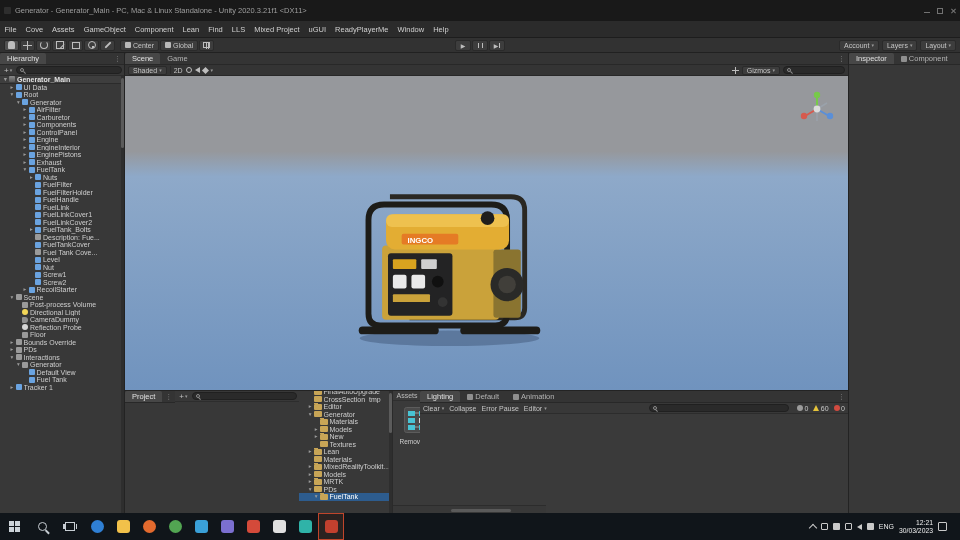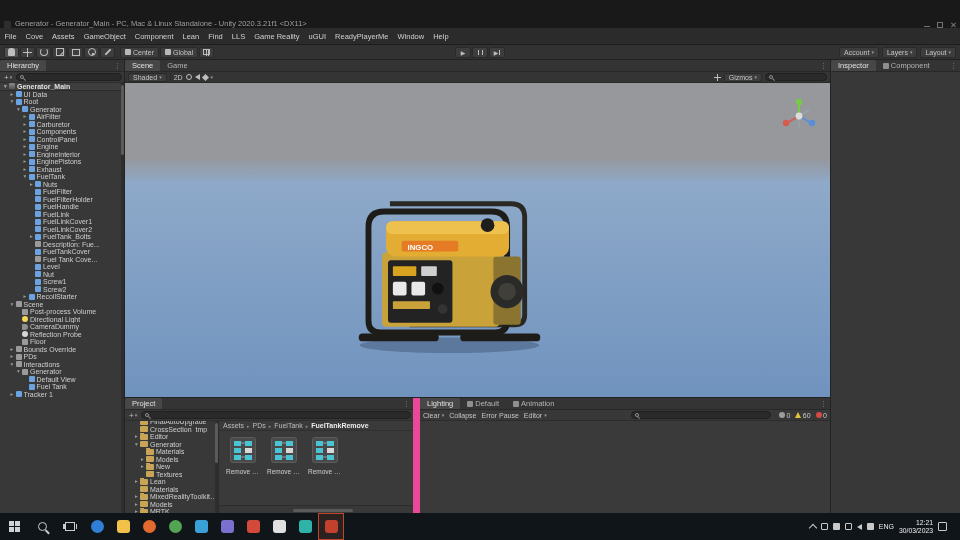--- a/index.html
+++ b/index.html
@@ -1,20 +1,20 @@
 <!DOCTYPE html>
 <html><head>
 <meta charset="utf-8">
 <style>
 *{margin:0;padding:0;box-sizing:border-box}
 html,body{width:960px;height:540px;overflow:hidden;background:#111;font-family:"Liberation Sans",sans-serif}
 .app{position:absolute;inset:0;display:flex;flex-direction:column}
 
 
-.titlebar{height:28px;background:#191919;color:#9f9f9f;font-size:7.5px;display:flex;align-items:flex-end;padding:0 4px;gap:4px;flex:0 0 auto}
+.titlebar{height:21px;background:#191919;color:#9f9f9f;font-size:7.5px;display:flex;align-items:center;padding:0 4px;gap:4px;flex:0 0 auto}
 .unity-glyph{width:7px;height:7px;background:#2e2e2e;border-radius:1px;flex:0 0 auto}
 .win-controls{margin-left:auto;display:flex;gap:7px;align-items:center}
 .wc{width:6px;height:6px;position:relative;opacity:.55}
 .wc-min::after{content:"";position:absolute;left:0;bottom:1px;width:6px;height:1px;background:#bbb}
 .wc-max::after{content:"";position:absolute;inset:0;border:1px solid #bbb}
 .wc-close::before,.wc-close::after{content:"";position:absolute;left:3px;top:0;width:1px;height:6px;background:#bbb}
 .wc-close::before{transform:rotate(45deg)}.wc-close::after{transform:rotate(-45deg)}
 
 .menubar{height:17px;background:#2b2b2b;display:flex;align-items:center;font-size:7.5px;color:#d0d0d0;border-bottom:1px solid #1d1d1d;flex:0 0 auto}
 .menu-item{padding:0 4.5px;height:100%;display:flex;align-items:center;white-space:nowrap}
@@ -43,21 +43,21 @@
 .ti-rect{width:8px;height:7px;border:1px solid #bdbdbd;margin:1px auto}
 .ti-rt{width:8px;height:8px;border:1px solid #bdbdbd;border-radius:50%;margin:auto}
 .ti-rt::after{content:"";position:absolute;left:3.5px;top:3.5px;width:2px;height:2px;background:#bdbdbd}
 .ti-wrench{width:8px;height:2px;background:#bdbdbd;border-radius:1px;transform:rotate(-45deg);margin:3px auto}
 
 
 .main{flex:1;display:flex;min-height:0;background:#383838}
 .panel{display:flex;flex-direction:column;min-width:0}
 .hierarchy{width:125px;border-right:1px solid #232323}
 .centercol{flex:1;display:flex;flex-direction:column;min-width:0}
-.inspector{width:130px;border-left:1px solid #232323}
+.inspector{width:112px;border-left:1px solid #232323}
 
 .tabbar{height:12px;background:#343434;display:flex;align-items:stretch;border-bottom:1px solid #282828;flex:0 0 auto}
 .tab{padding:0 7px;font-size:7.5px;color:#b3b3b3;display:flex;align-items:center;gap:2px;white-space:nowrap}
 .tab.active{background:#474747;color:#e0e0e0;border-radius:2px 2px 0 0}
 .kebab{margin-left:auto;color:#8c8c8c;font-size:7px;padding:0 3px;display:flex;align-items:center}
 
 .mini-toolbar{height:11px;background:#383838;border-bottom:1px solid #2d2d2d;display:flex;align-items:center;padding:0 2px;gap:2px;flex:0 0 auto}
 .plus-btn{font-size:8px;color:#c2c2c2;display:flex;align-items:center;gap:1px;padding:0 2px}
 .searchbox{flex:1;height:8px;background:#2a2a2a;border:1px solid #202020;border-radius:4px;display:flex;align-items:center;padding:0 3px;gap:2px;min-width:0}
 .searchbox input{flex:1;background:transparent;border:none;outline:none;color:#ccc;font-size:7px;min-width:0;height:7px}
@@ -92,21 +92,21 @@
 .icon-grid::after{content:"";position:absolute;left:2px;top:0;width:1px;height:6px;background:#bdbdbd;box-shadow:2px 0 0 #bdbdbd}
 .icon-cross{width:7px;height:7px;position:relative}
 .icon-cross::before{content:"";position:absolute;left:3px;top:0;width:1px;height:7px;background:#bdbdbd}
 .icon-cross::after{content:"";position:absolute;top:3px;left:0;width:7px;height:1px;background:#bdbdbd}
 .viewport{flex:1;position:relative;overflow:hidden}
 .generator-wrap{position:absolute;left:222px;top:106px}
 .gizmo{position:absolute;right:10px;top:12px}
 
 
 .bottomrow{flex:1;display:flex;min-height:0}
-.project{width:295px;border-right:7px solid #ec4899;display:flex;flex-direction:column}
+.project{width:295px;border-right:4px solid #ec4899;display:flex;}
 .consolep{flex:1;display:flex;flex-direction:column;min-width:0}
 .proj-body{flex:1;display:flex;min-height:0}
 .proj-tree{width:94px;border-right:1px solid #2a2a2a;position:relative;overflow:hidden;font-size:7px;color:#cfcfcf;padding-top:0}
 .proj-tree-inner{margin-top:-3px}
 .fic{width:8px;height:6px;background:#c8a556;border-radius:1px;position:relative;flex:0 0 auto;margin-right:2px}
 .fic::before{content:"";position:absolute;top:-1.5px;left:0;width:4px;height:1.5px;background:#c8a556;border-radius:1px 1px 0 0}
 .prow.selected{background:#2d5c8e;color:#fff}
 .proj-main{flex:1;display:flex;flex-direction:column;background:#3a3a3a;min-width:0}
 .breadcrumb{height:10px;display:flex;align-items:center;padding:0 4px;font-size:7px;color:#bdbdbd;border-bottom:1px solid #2f2f2f;gap:3px;flex:0 0 auto}
 .crumb.last{color:#ededed;font-weight:bold}
@@ -172,21 +172,21 @@
 
   <div class="menubar">
       <span class="menu-item">File</span>
       <span class="menu-item">Cove</span>
       <span class="menu-item">Assets</span>
       <span class="menu-item">GameObject</span>
       <span class="menu-item">Component</span>
       <span class="menu-item">Lean</span>
       <span class="menu-item">Find</span>
       <span class="menu-item">LLS</span>
-      <span class="menu-item">Game Reality</span>
+      <span class="menu-item">Mixed Project</span>
       <span class="menu-item">uGUI</span>
       <span class="menu-item">ReadyPlayerMe</span>
       <span class="menu-item">Window</span>
       <span class="menu-item">Help</span>
     </div>
 
   <div class="toolbar">
     <div class="tool-group">
       <span class="tool-btn sel">
           <span class="ti-hand"></span>

